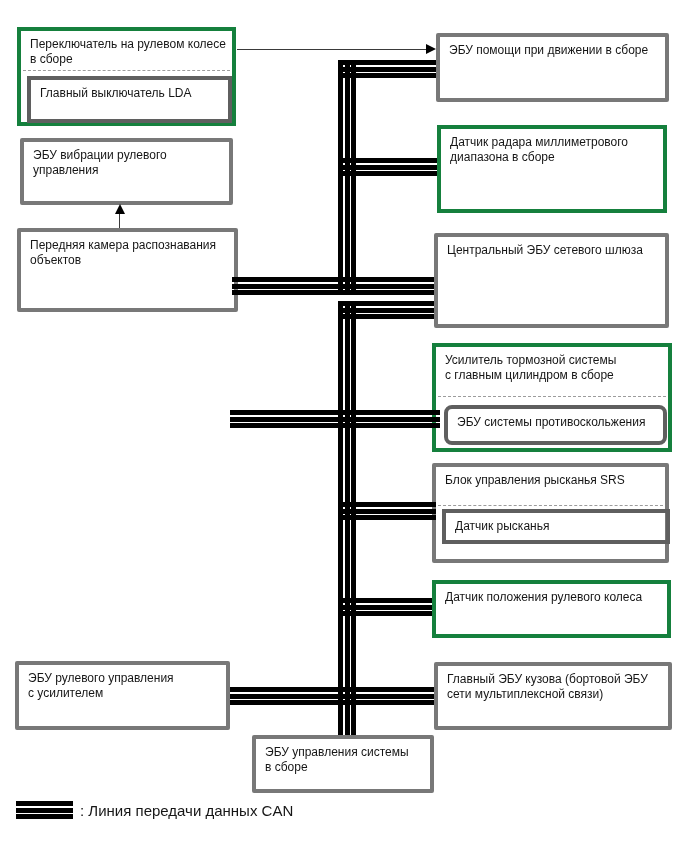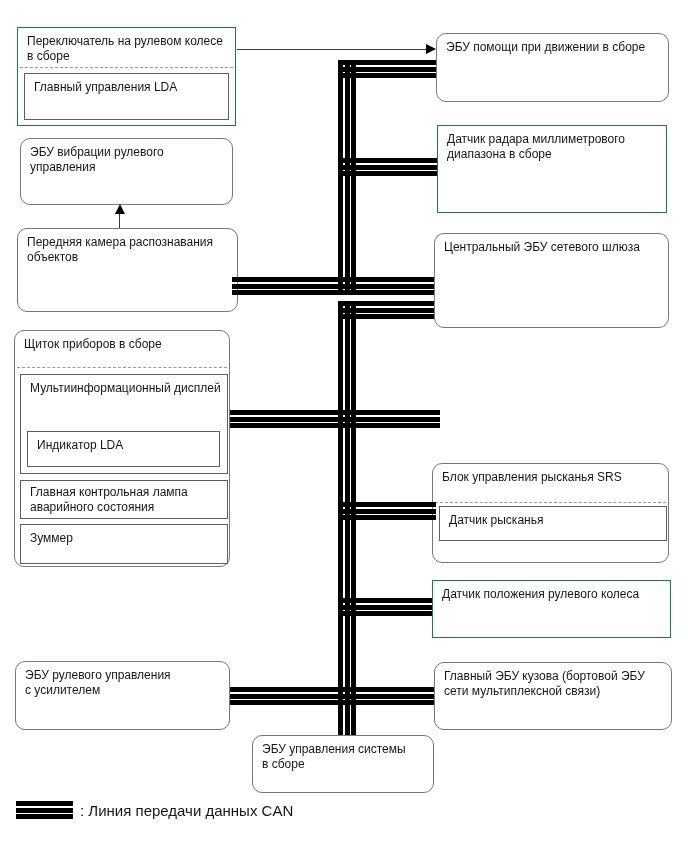--- a/index.html
+++ b/index.html
@@ -1,21 +1,21 @@
 <!DOCTYPE html>
 <html><head>
 <meta charset="utf-8">
 <style>
   html,body{margin:0;padding:0;background:#fff;}
   #canvas{
     position:relative;width:688px;height:852px;background:#ffffff;overflow:hidden;
     font-family:"Liberation Sans", sans-serif;color:#161616;
   }
-  .box{position:absolute;background:transparent;border:1px solid #15803d;box-sizing:border-box;}
-  .box.rounded{border-radius:10px;border-color:#787878;}
+  .box{position:absolute;background:transparent;border:4px solid #15803d;box-sizing:border-box;}
+  .box.rounded{border-radius:2px;border-color:#787878;}
   .box.rounded-sm{border-radius:8px;border-color:#6e6e6e;}
   .box.inner{border-color:#5f5f5f;}
   .title{
     position:absolute;left:9px;right:6px;top:6px;
     font-size:12px;line-height:15px;white-space:pre-line;
   }
   .dash{position:absolute;left:2px;right:2px;border-top:1px dashed #9c9c9c;height:0;}
   
   .can-h{position:absolute;height:18px;
     background:linear-gradient(180deg,#000 0 5px,rgba(0,0,0,0) 5px 7px,#000 7px 12px,rgba(0,0,0,0) 12px 13px,#000 13px 18px);}
@@ -32,69 +32,60 @@
 </head>
 <body>
 
 <div id="canvas">
 
   <div class="box" style="left:17px;top:27px;width:219px;height:99px">
     <div class="title">Переключатель на рулевом колесе
 в сборе</div>
     <div class="dash" style="top:39px"></div>
     <div class="box inner" style="left:6px;top:45px;width:205px;height:47px">
-      <div class="title">Главный управления LDA</div>
+      <div class="title">Главный выключатель LDA</div>
     </div>
   </div>
 
   <div class="box rounded" style="left:20px;top:138px;width:213px;height:67px">
     <div class="title">ЭБУ вибрации рулевого управления</div>
   </div>
 
   <div class="box rounded" style="left:17px;top:228px;width:221px;height:84px">
     <div class="title">Передняя камера распознавания
 объектов</div>
   </div>
 
-  <div class="box rounded" style="left:14px;top:330px;width:216px;height:237px">
-    <div class="title">Щиток приборов в сборе</div>
-    <div class="dash" style="top:36px"></div>
-    <div class="box inner" style="left:5px;top:43px;width:208px;height:100px">
-      <div class="title">Мультиинформационный дисплей</div>
-      <div class="box inner" style="left:6px;top:56px;width:193px;height:36px">
-        <div class="title">Индикатор LDA</div>
-      </div>
-    </div>
-    <div class="box inner" style="left:5px;top:149px;width:208px;height:39px">
-      <div class="title" style="top:4px">Главная контрольная лампа
-аварийного состояния</div>
-    </div>
-    <div class="box inner" style="left:5px;top:193px;width:208px;height:40px">
-      <div class="title">Зуммер</div>
-    </div>
-  </div>
 
   <div class="box rounded" style="left:15px;top:661px;width:215px;height:69px">
     <div class="title">ЭБУ рулевого управления
 с усилителем</div>
   </div>
 
   <div class="box rounded" style="left:436px;top:33px;width:233px;height:69px">
     <div class="title">ЭБУ помощи при движении в сборе</div>
   </div>
 
   <div class="box" style="left:437px;top:125px;width:230px;height:88px">
     <div class="title">Датчик радара миллиметрового
 диапазона в сборе</div>
   </div>
 
   <div class="box rounded" style="left:434px;top:233px;width:235px;height:95px">
     <div class="title">Центральный ЭБУ сетевого шлюза</div>
   </div>
 
+  <div class="box" style="left:432px;top:343px;width:240px;height:109px">
+    <div class="title">Усилитель тормозной системы
+с главным цилиндром в сборе</div>
+    <div class="dash" style="top:49px"></div>
+    <div class="box inner rounded-sm" style="left:8px;top:58px;width:223px;height:40px">
+      <div class="title">ЭБУ системы противоскольжения</div>
+    </div>
+  </div>
 
   <div class="box rounded" style="left:432px;top:463px;width:237px;height:100px">
     <div class="title">Блок управления рысканья SRS</div>
     <div class="dash" style="top:38px"></div>
     <div class="box inner" style="left:6px;top:42px;width:228px;height:35px">
       <div class="title">Датчик рысканья</div>
     </div>
   </div>
 
   <div class="box" style="left:432px;top:580px;width:239px;height:58px">

